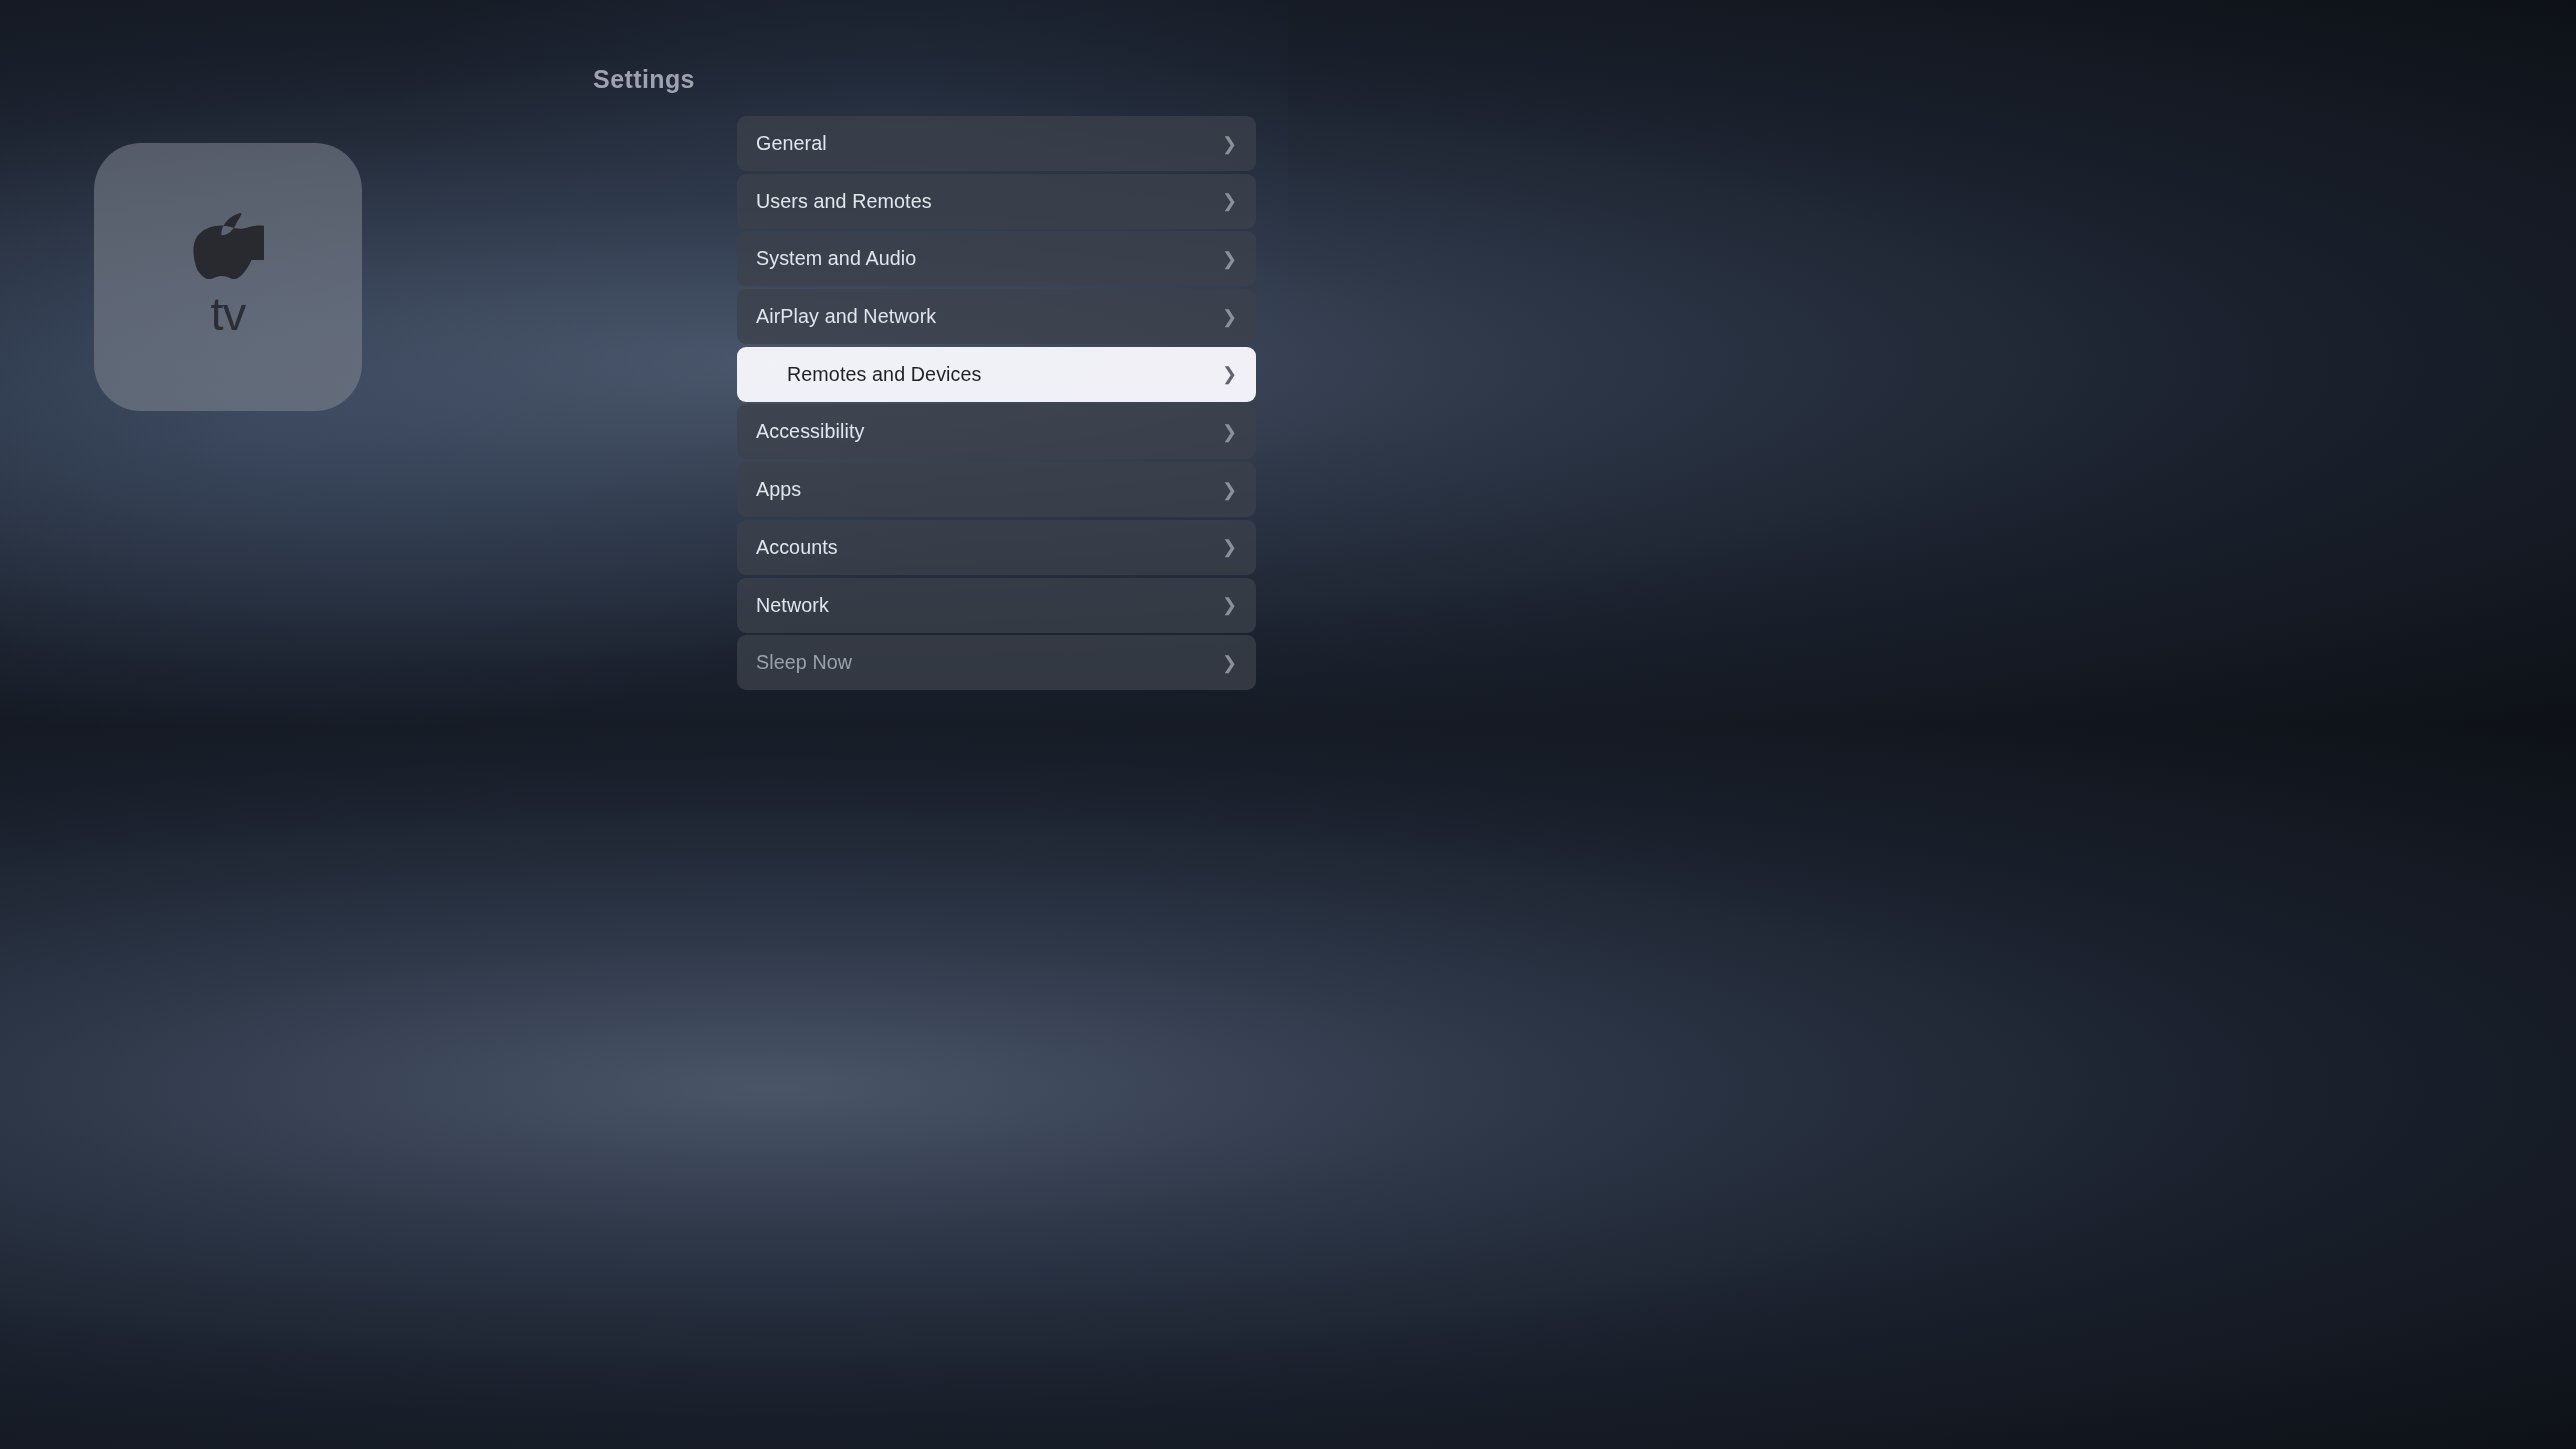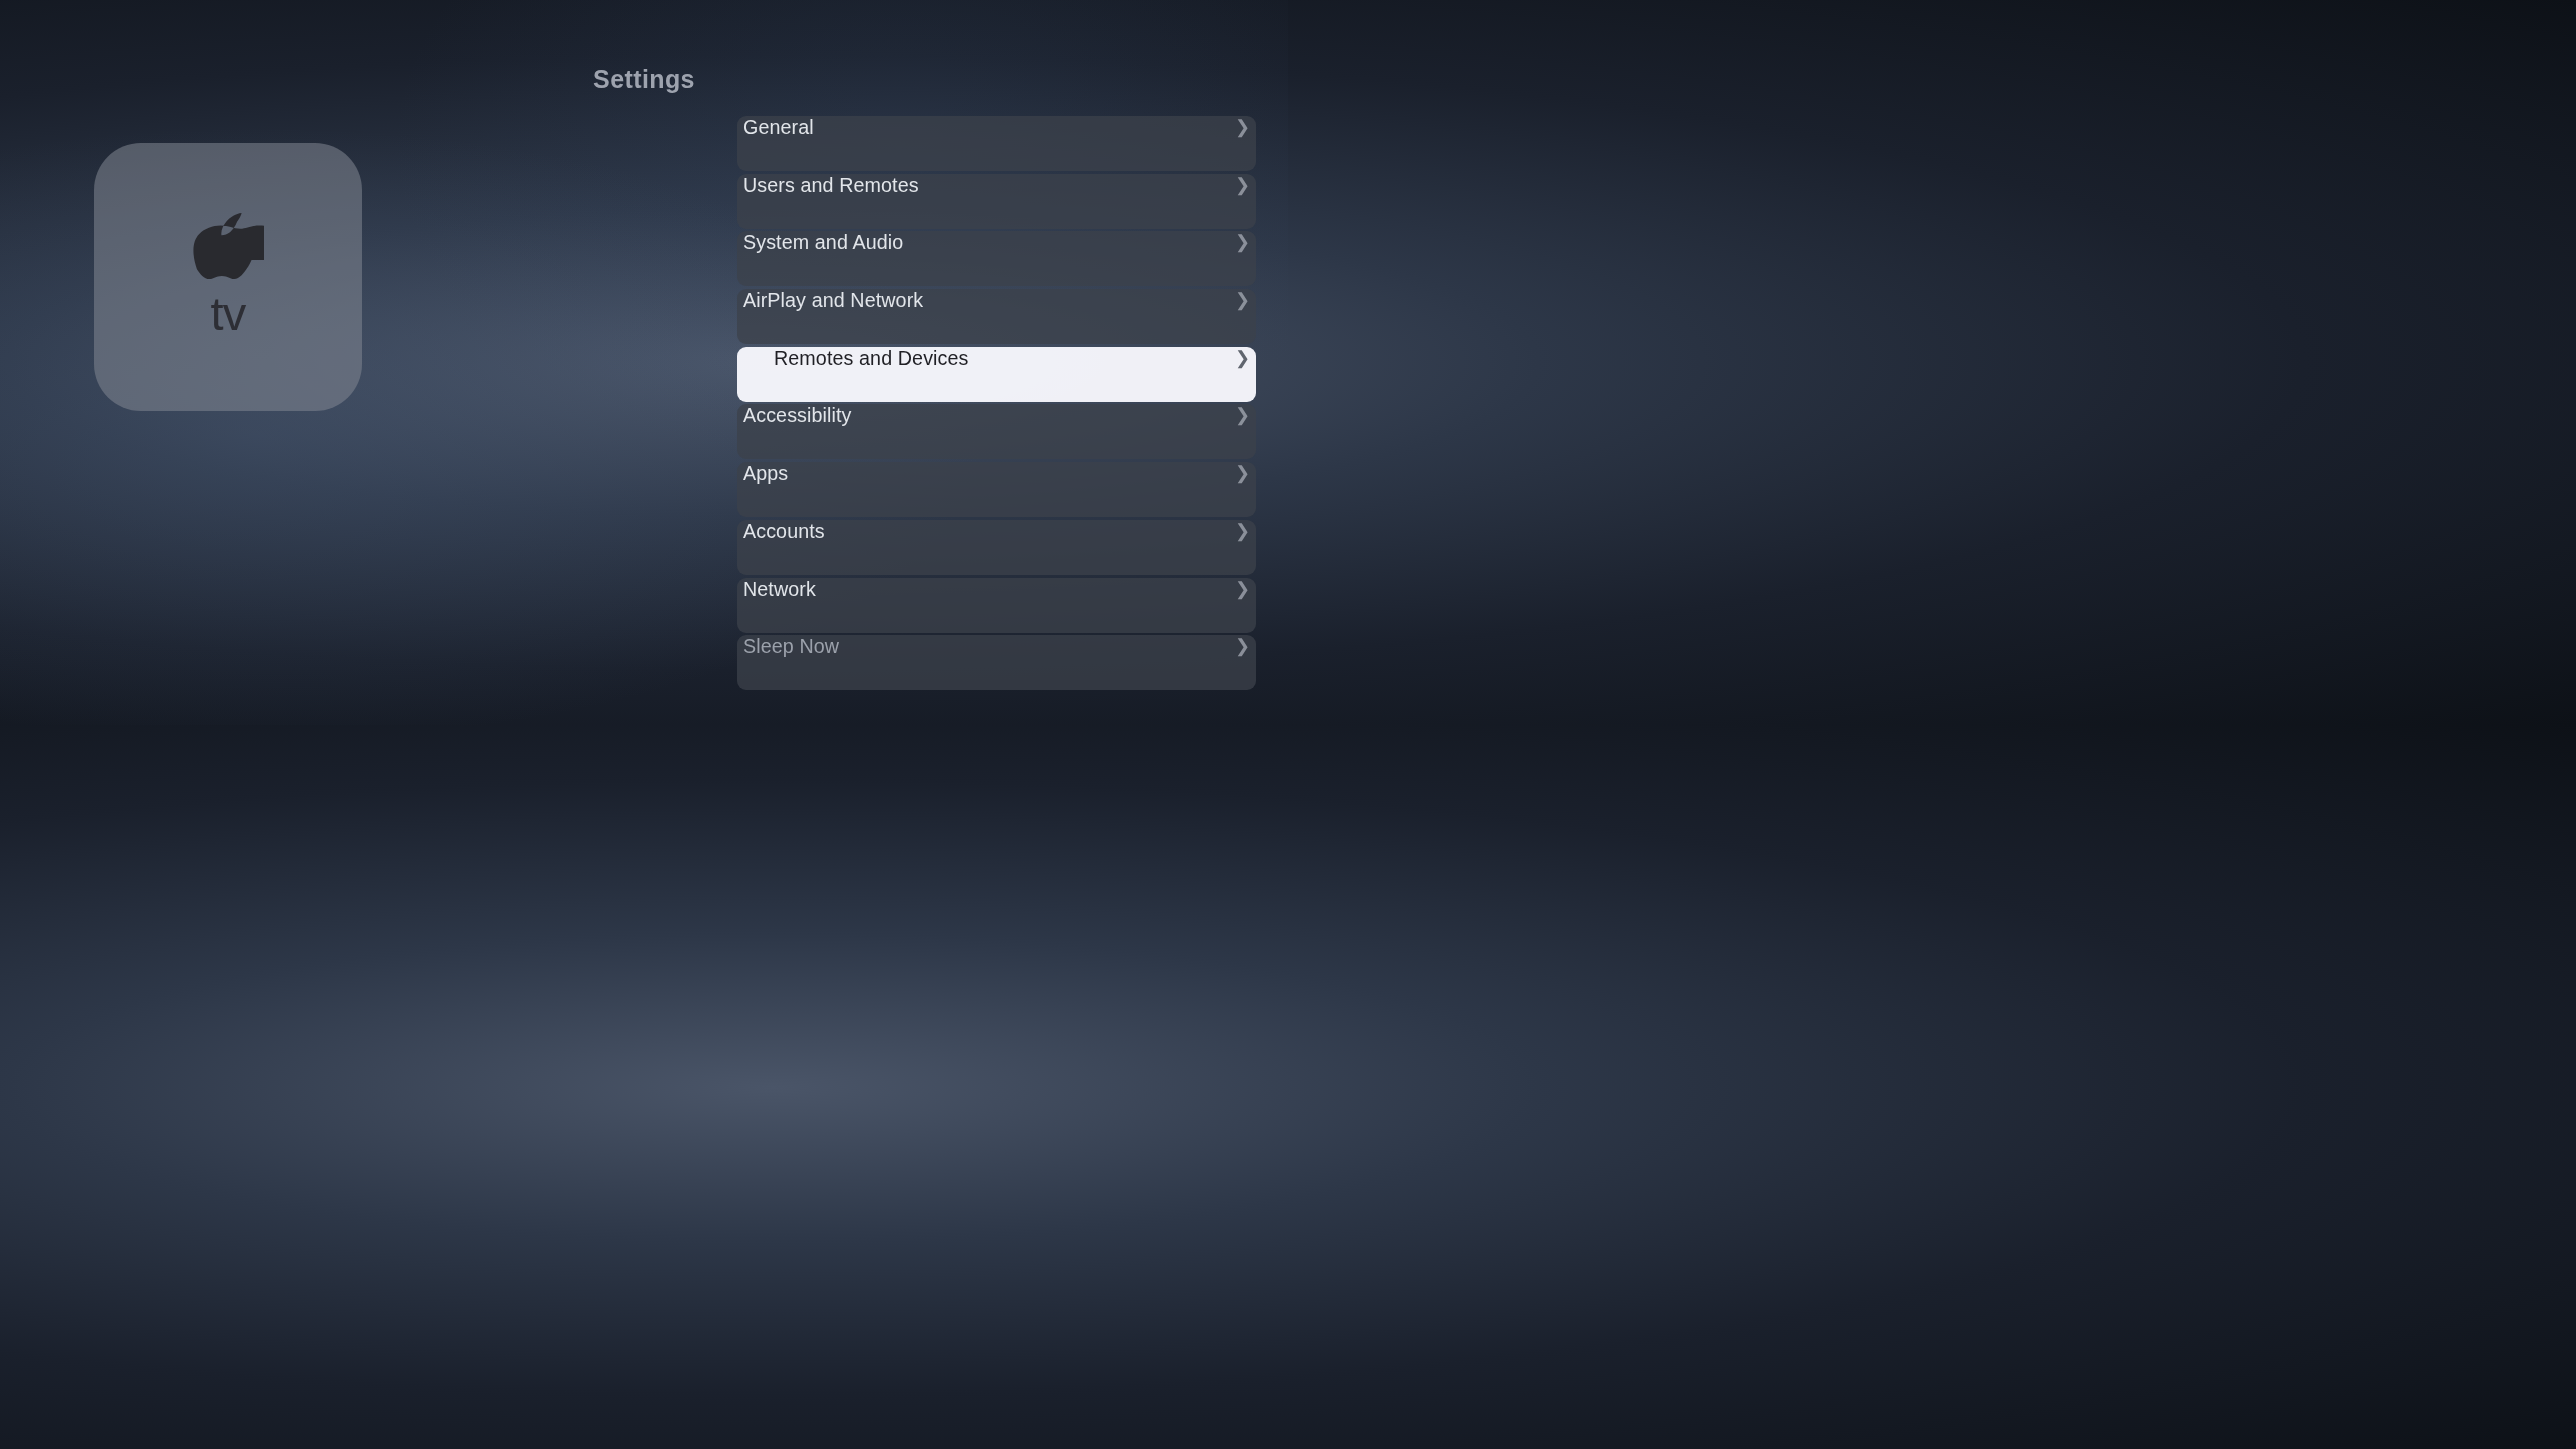--- a/index.html
+++ b/index.html
@@ -81,22 +81,23 @@
       right: 32px;
       top: 116px;
       width: 519px;
       display: flex;
       flex-direction: column;
       gap: 2.7px;
     }
 
     .menu-item {
       display: flex;
+      align-items: center;
       justify-content: space-between;
-      padding: 0 6px;
+      padding: 0 19px;
       height: 55px;
       background: rgba(60, 65, 75, 0.75);
       border-radius: 9px;
       cursor: pointer;
       transition: background 0.15s;
     }
 
     .menu-item.active {
       background: rgba(250, 250, 255, 0.95);
     }

